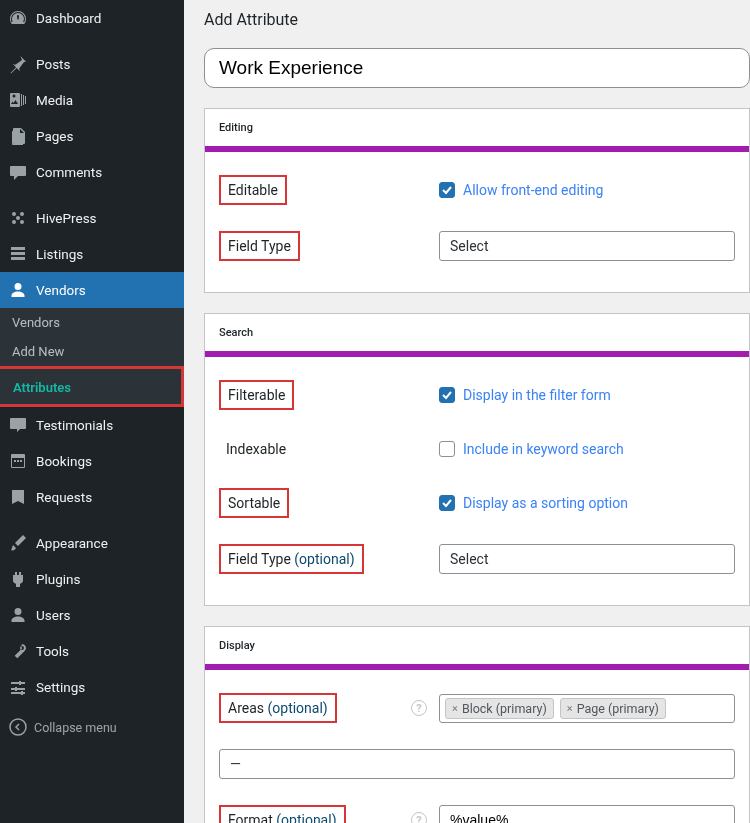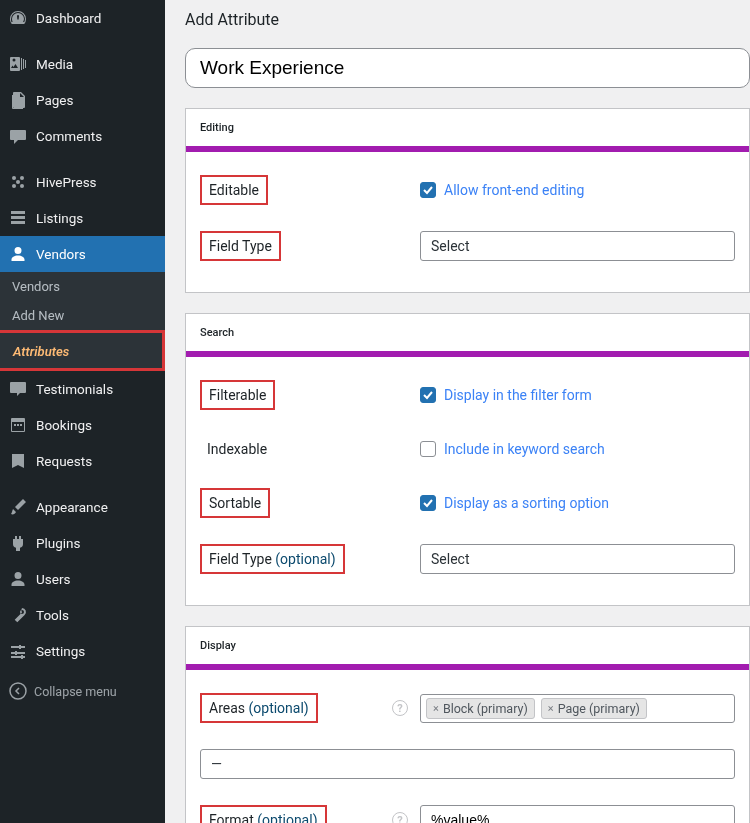--- a/index.html
+++ b/index.html
@@ -1,28 +1,28 @@
 <!DOCTYPE html>
 <html><head>
 <meta charset="utf-8">
 <style>
   * { box-sizing: border-box; margin: 0; padding: 0; }
   body { font-family: -apple-system, BlinkMacSystemFont, "Segoe UI", Roboto, sans-serif; font-size: 13px; color: #1d2327; background: #f0f0f1; width: 750px; height: 823px; overflow: hidden; display: flex; }
   
   
-  .sidebar { width: 165px; background: #1d2327; color: #fff; flex-shrink: 0; display: flex; flex-direction: column; }
+  .sidebar { width: 184px; background: #1d2327; color: #fff; flex-shrink: 0; display: flex; flex-direction: column; }
   .menu-item { display: flex; align-items: center; padding: 8px 8px; color: #f0f0f1; cursor: pointer; font-size: 13.5px; }
   .menu-item.active { background: #2271b1; color: #fff; position: relative; }
   .menu-item.active::after { content: ""; position: absolute; right: -8px; top: 50%; transform: translateY(-50%); border: 8px solid transparent; border-right-color: #f0f0f1; }
   .menu-item .icon { width: 20px; height: 20px; margin-right: 8px; display: inline-flex; align-items: center; justify-content: center; font-size: 16px; color: rgba(240,246,252,.6); }
   .menu-item.active .icon { color: #fff; }
   .menu-separator { height: 10px; }
   .submenu { background: #2c3338; }
   .submenu-item { padding: 7px 12px; color: rgba(240,246,252,.7); cursor: pointer; font-size: 13px; }
-  .submenu-item.current { color: #fdba74; font-weight: 600; font-style: italic; }
+  .submenu-item.current { color: #14b8a6; font-weight: 600; }
   .collapse { display: flex; align-items: center; padding: 8px 8px; color: rgba(240,246,252,.6); font-size: 12.5px; cursor: pointer; margin-top: 4px; }
   .collapse .icon { width: 20px; height: 20px; margin-right: 6px; display: inline-flex; align-items: center; justify-content: center; }
   
   
   .main { flex: 1; padding: 10px 0 0 20px; overflow: hidden; }
   .page-title { font-size: 16px; font-weight: 400; color: #1d2327; margin-bottom: 19px; }
   .title-input { width: 100%; padding: 8px 14px; font-size: 19px; border: 1px solid #8c8f94; border-radius: 10px; background: #fff; }
   
   .panel { background: #fff; border: 1px solid #c3c4c7; margin-top: 20px; }
   .panel-header { padding: 12px 14px; border-bottom: 6px solid #a21caf; font-size: 11px; font-weight: 500; }
@@ -60,20 +60,28 @@
 <div class="sidebar">
   <div class="menu-item">
     <span class="icon">
         <svg class="dashicon" viewBox="0 0 20 20">
           <path d="M3.76 16h12.48A7.98 7.98 0 0 0 18 11a8 8 0 1 0-16 0c0 1.85.63 3.55 1.76 5zM10 4a7 7 0 0 1 6.15 10.28l-1.1-.56A5.98 5.98 0 0 0 16 11a6 6 0 0 0-12 0c0 .98.24 1.9.65 2.72l-1.1.56A6.97 6.97 0 0 1 3 11a7 7 0 0 1 7-7zm0 3a1 1 0 0 1 1 1l-.3 3.03a.7.7 0 0 1-1.4 0L9 8a1 1 0 0 1 1-1z"></path>
         </svg>
       </span>
     <span>Dashboard</span>
   </div>
   <div class="menu-separator"></div>
+  <div class="menu-item">
+    <span class="icon">
+        <svg class="dashicon" viewBox="0 0 20 20">
+          <path d="M12.3 2l5.7 5.7-2 .3-4.8 6.6.8 2.6-3.3-3.3L3 19.5l-.5-.5 5.6-5.7-3.3-3.3 2.6.8 6.6-4.8z"></path>
+        </svg>
+      </span>
+    <span>Posts</span>
+  </div>
   <div class="menu-item">
     <span class="icon">
         <svg class="dashicon" viewBox="0 0 20 20">
           <path d="M11 3a1 1 0 0 1 1 1v12a1 1 0 0 1-1 1H3a1 1 0 0 1-1-1V4a1 1 0 0 1 1-1h8zm2 1h1v12h-1zm2 1h1v10h-1zm2 1h1v8h-1zM6 7.5A1.5 1.5 0 1 0 6 4.5a1.5 1.5 0 0 0 0 3zM10 14l-2.5-4-2 3-1-1.5L3 14h7z"></path>
         </svg>
       </span>
     <span>Media</span>
   </div>
   <div class="menu-item">
     <span class="icon">

